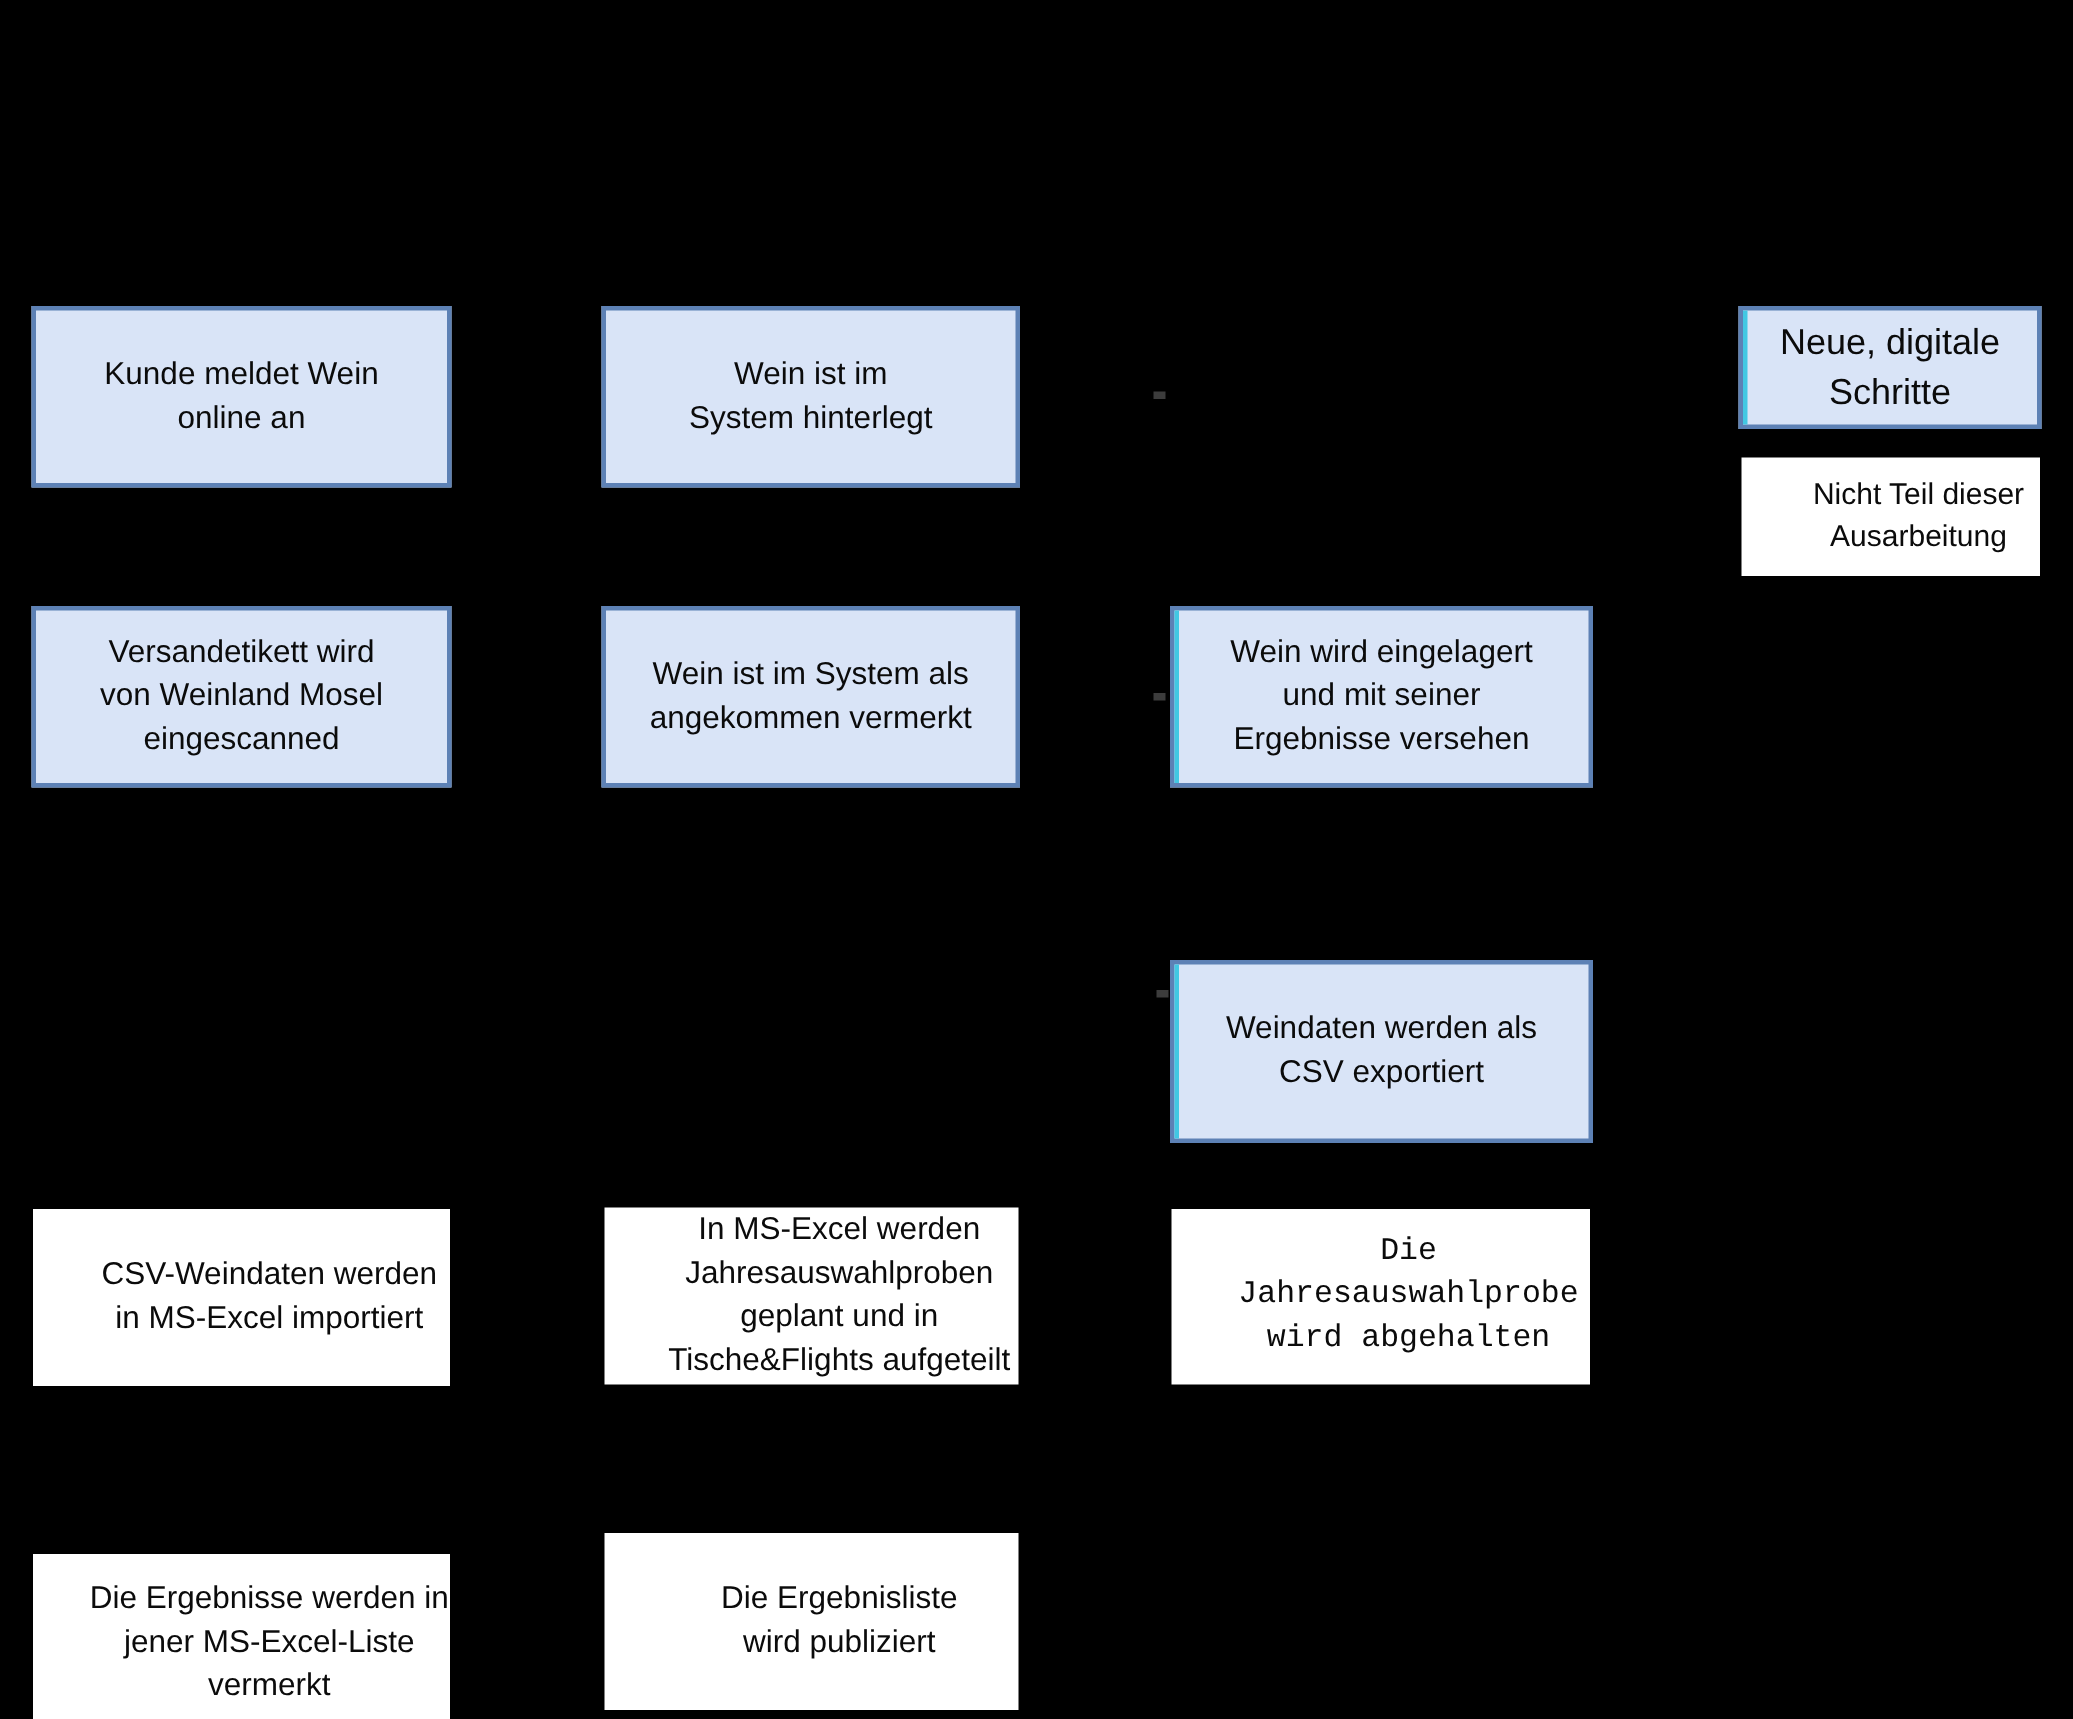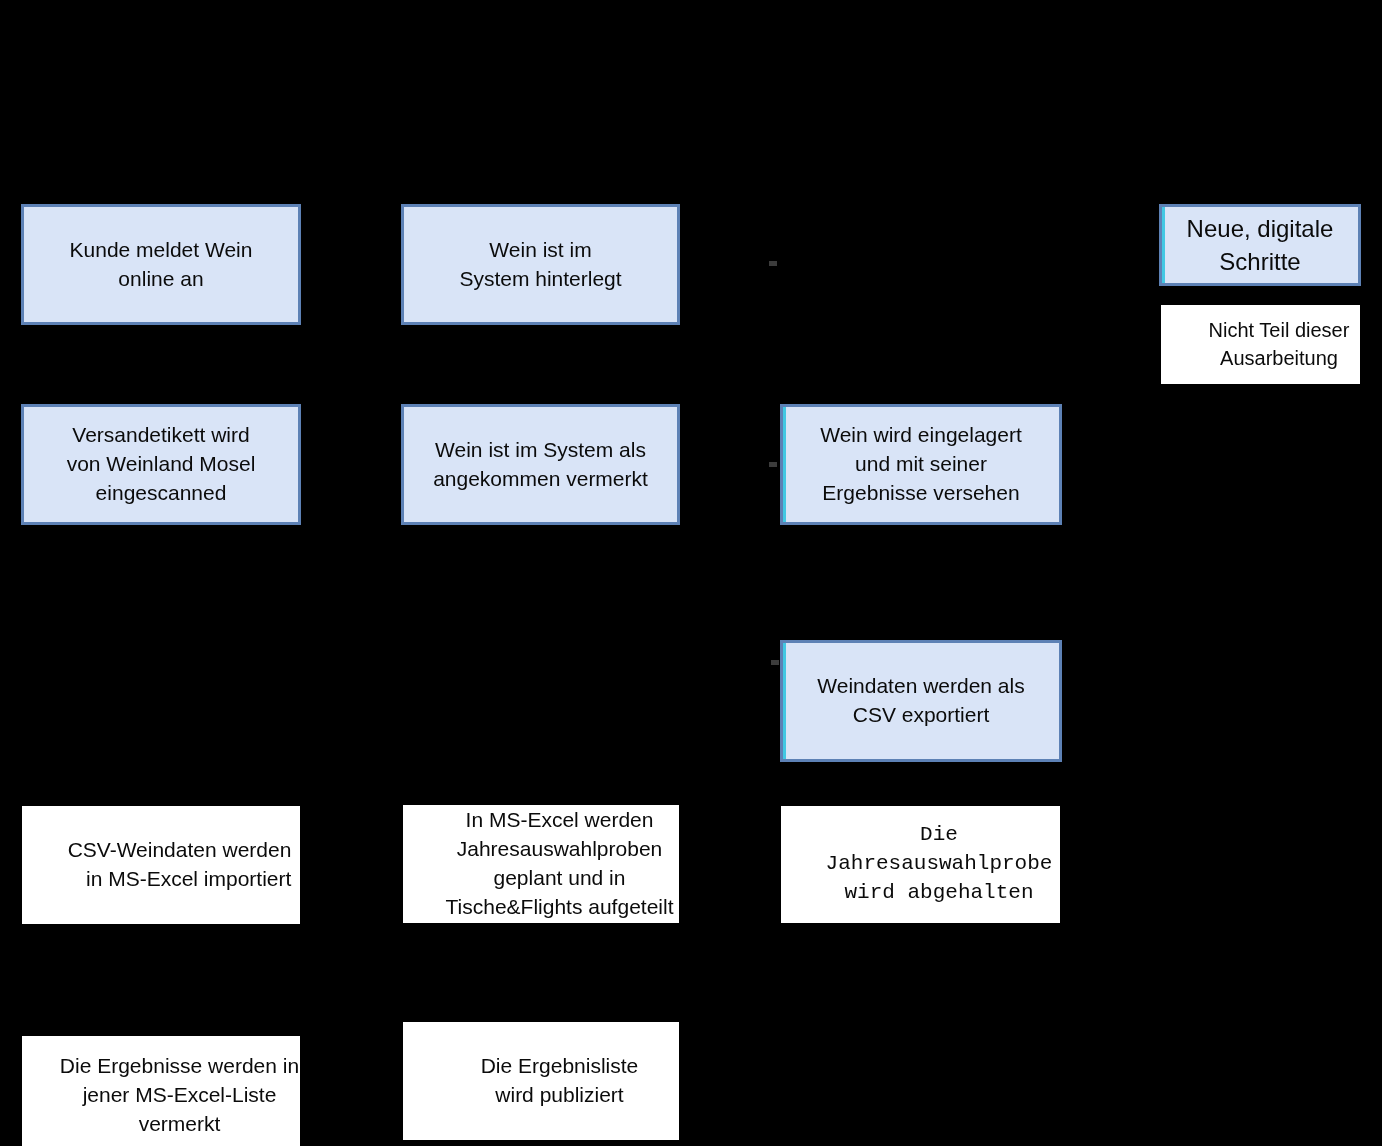--- a/index.html
+++ b/index.html
@@ -46,21 +46,21 @@
     background: #42c8e3;
   }
   
   .b1  { left: 21px;   top: 204px;  width: 280px; height: 121px; }
   .b2  { left: 401px;  top: 204px;  width: 279px; height: 121px; }
   .b3  { left: 780px;  top: 204px;  width: 282px; height: 121px; }
   .b4  { left: 21px;   top: 404px;  width: 280px; height: 121px; }
   .b5  { left: 401px;  top: 404px;  width: 279px; height: 121px; }
   .b6  { left: 780px;  top: 404px;  width: 282px; height: 121px; }
   .b7  { left: 780px;  top: 603px;  width: 282px; height: 122px; margin-top: 37px; }
-  .b8  { left: 22px;   top: 806px;  width: 278px; height: 118px; text-align: right; }
+  .b8  { left: 22px;   top: 806px;  width: 278px; height: 118px; }
   .b9  { left: 403px;  top: 805px;  width: 276px; height: 118px; }
   .b10 { left: 781px;  top: 806px;  width: 279px; height: 117px; font-family: Liberation Mono, monospace; }
   .b11 { left: 22px;   top: 1005px; width: 278px; height: 119px; margin-top: 31px; }
   .b12 { left: 403px;  top: 1005px; width: 276px; height: 118px; margin-top: 17px; }
   .leg-blue  { left: 1159px; top: 204px; width: 202px; height: 82px; font-size: 24px; }
   .leg-white { left: 1161px; top: 305px; width: 199px; height: 79px; font-size: 20px; }
   .dash {
     position: absolute;
     width: 8px;
     height: 5px;

